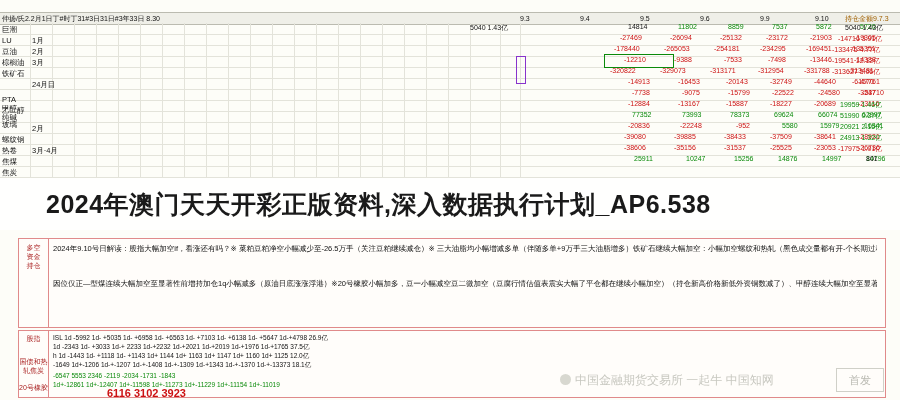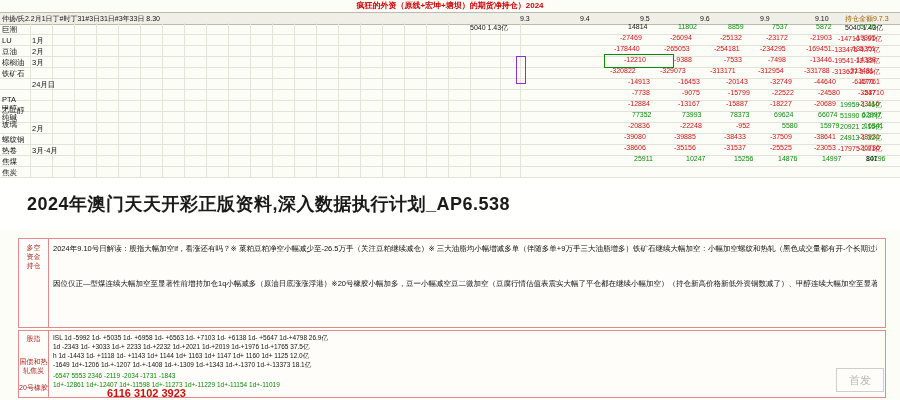--- a/index.html
+++ b/index.html
@@ -54,22 +54,22 @@
   .hl-green{position:absolute;border:1px solid #0a8a0a;}
   .hl-purple{position:absolute;border:1px solid #8833cc;}
 
   
   .banner{
     position:absolute;left:0;top:178px;width:900px;height:52px;
     background:rgba(255,255,255,0.80);
     display:flex;align-items:center;
   }
   .banner-text{
-    margin-left:27px;
-    font-size:18px;font-weight:bold;color:#1a1a1a;
+    margin-left:46px;
+    font-size:25px;font-weight:bold;color:#1a1a1a;
     letter-spacing:0.5px;white-space:nowrap;
   }
 
   
   .panel{
     position:absolute;left:18px;top:238px;width:866px;height:88px;
     border:1px solid #e08a8a;background:#fffdfa;
   }
   .panel .pl{
     position:absolute;left:0;top:0;width:30px;height:100%;
@@ -105,21 +105,20 @@
     position:absolute;left:836px;top:368px;width:46px;height:22px;
     border:1px solid #d0d0c8;color:#b8b8b0;font-size:11px;
     text-align:center;line-height:22px;
   }
 </style>
 </head>
 <body>
 
 <div id="sheet">
 
-  <div class="top-title">疯狂的外资（原线+宏坤+塘坝）的期货净持仓）2024</div>
 
   <div class="hdr">
     <span class="l">仲扬/氏2.2月1日丁#时丁31#3日31日#3年33日 8.30</span>
     <span class="c">9.3</span>
     <span class="c" style="left:580px">9.4</span>
     <span class="c" style="left:640px">9.5</span>
     <span class="c" style="left:700px">9.6</span>
     <span class="c" style="left:760px">9.9</span>
     <span class="c" style="left:815px">9.10</span>
     <span class="r">持仓金额9.7.3</span>
@@ -316,15 +315,18 @@
     </div>
     <div class="brow k" style="left:34px;top:3px">ISL  1d  -5992 1d- +5035 1d- +6958 1d- +6563 1d- +7103 1d- +6138 1d- +5647 1d-+4798  26.9亿</div>
     <div class="brow k" style="left:34px;top:12px">1d  -2343 1d- +3033 1d-+ 2233 1d-+2232 1d-+2021 1d-+2019 1d-+1976 1d-+1765  37.5亿</div>
     <div class="brow k" style="left:34px;top:21px">h   1d  -1443 1d- +1118 1d- +1143 1d+ 1144 1d+ 1163 1d+ 1147 1d+ 1160 1d+ 1125  12.0亿</div>
     <div class="brow k" style="left:34px;top:30px">-1649 1d+-1206 1d-+-1207 1d-+-1408 1d-+-1309 1d-+1343 1d-+-1370 1d-+-13373  18.1亿</div>
     <div class="brow g" style="left:34px;top:41px">-6547    5553    2346    -2119    -2034    -1731    -1843</div>
     <div class="brow g" style="left:34px;top:50px">1d+-12861 1d+-12407 1d+-11598 1d+-11273 1d+-11229 1d+-11154 1d+-11019</div>
     <div class="bigred" style="left:88px;top:56px">6116                   3102                                  3923</div>
   </div>
 
+  <div class="wm">
+    <span class="dot"></span><span>中国金融期货交易所 一起牛 中国知网</span>
+  </div>
   <div class="wmbox">首发</div>
 
 </div>
 
 </body></html>

